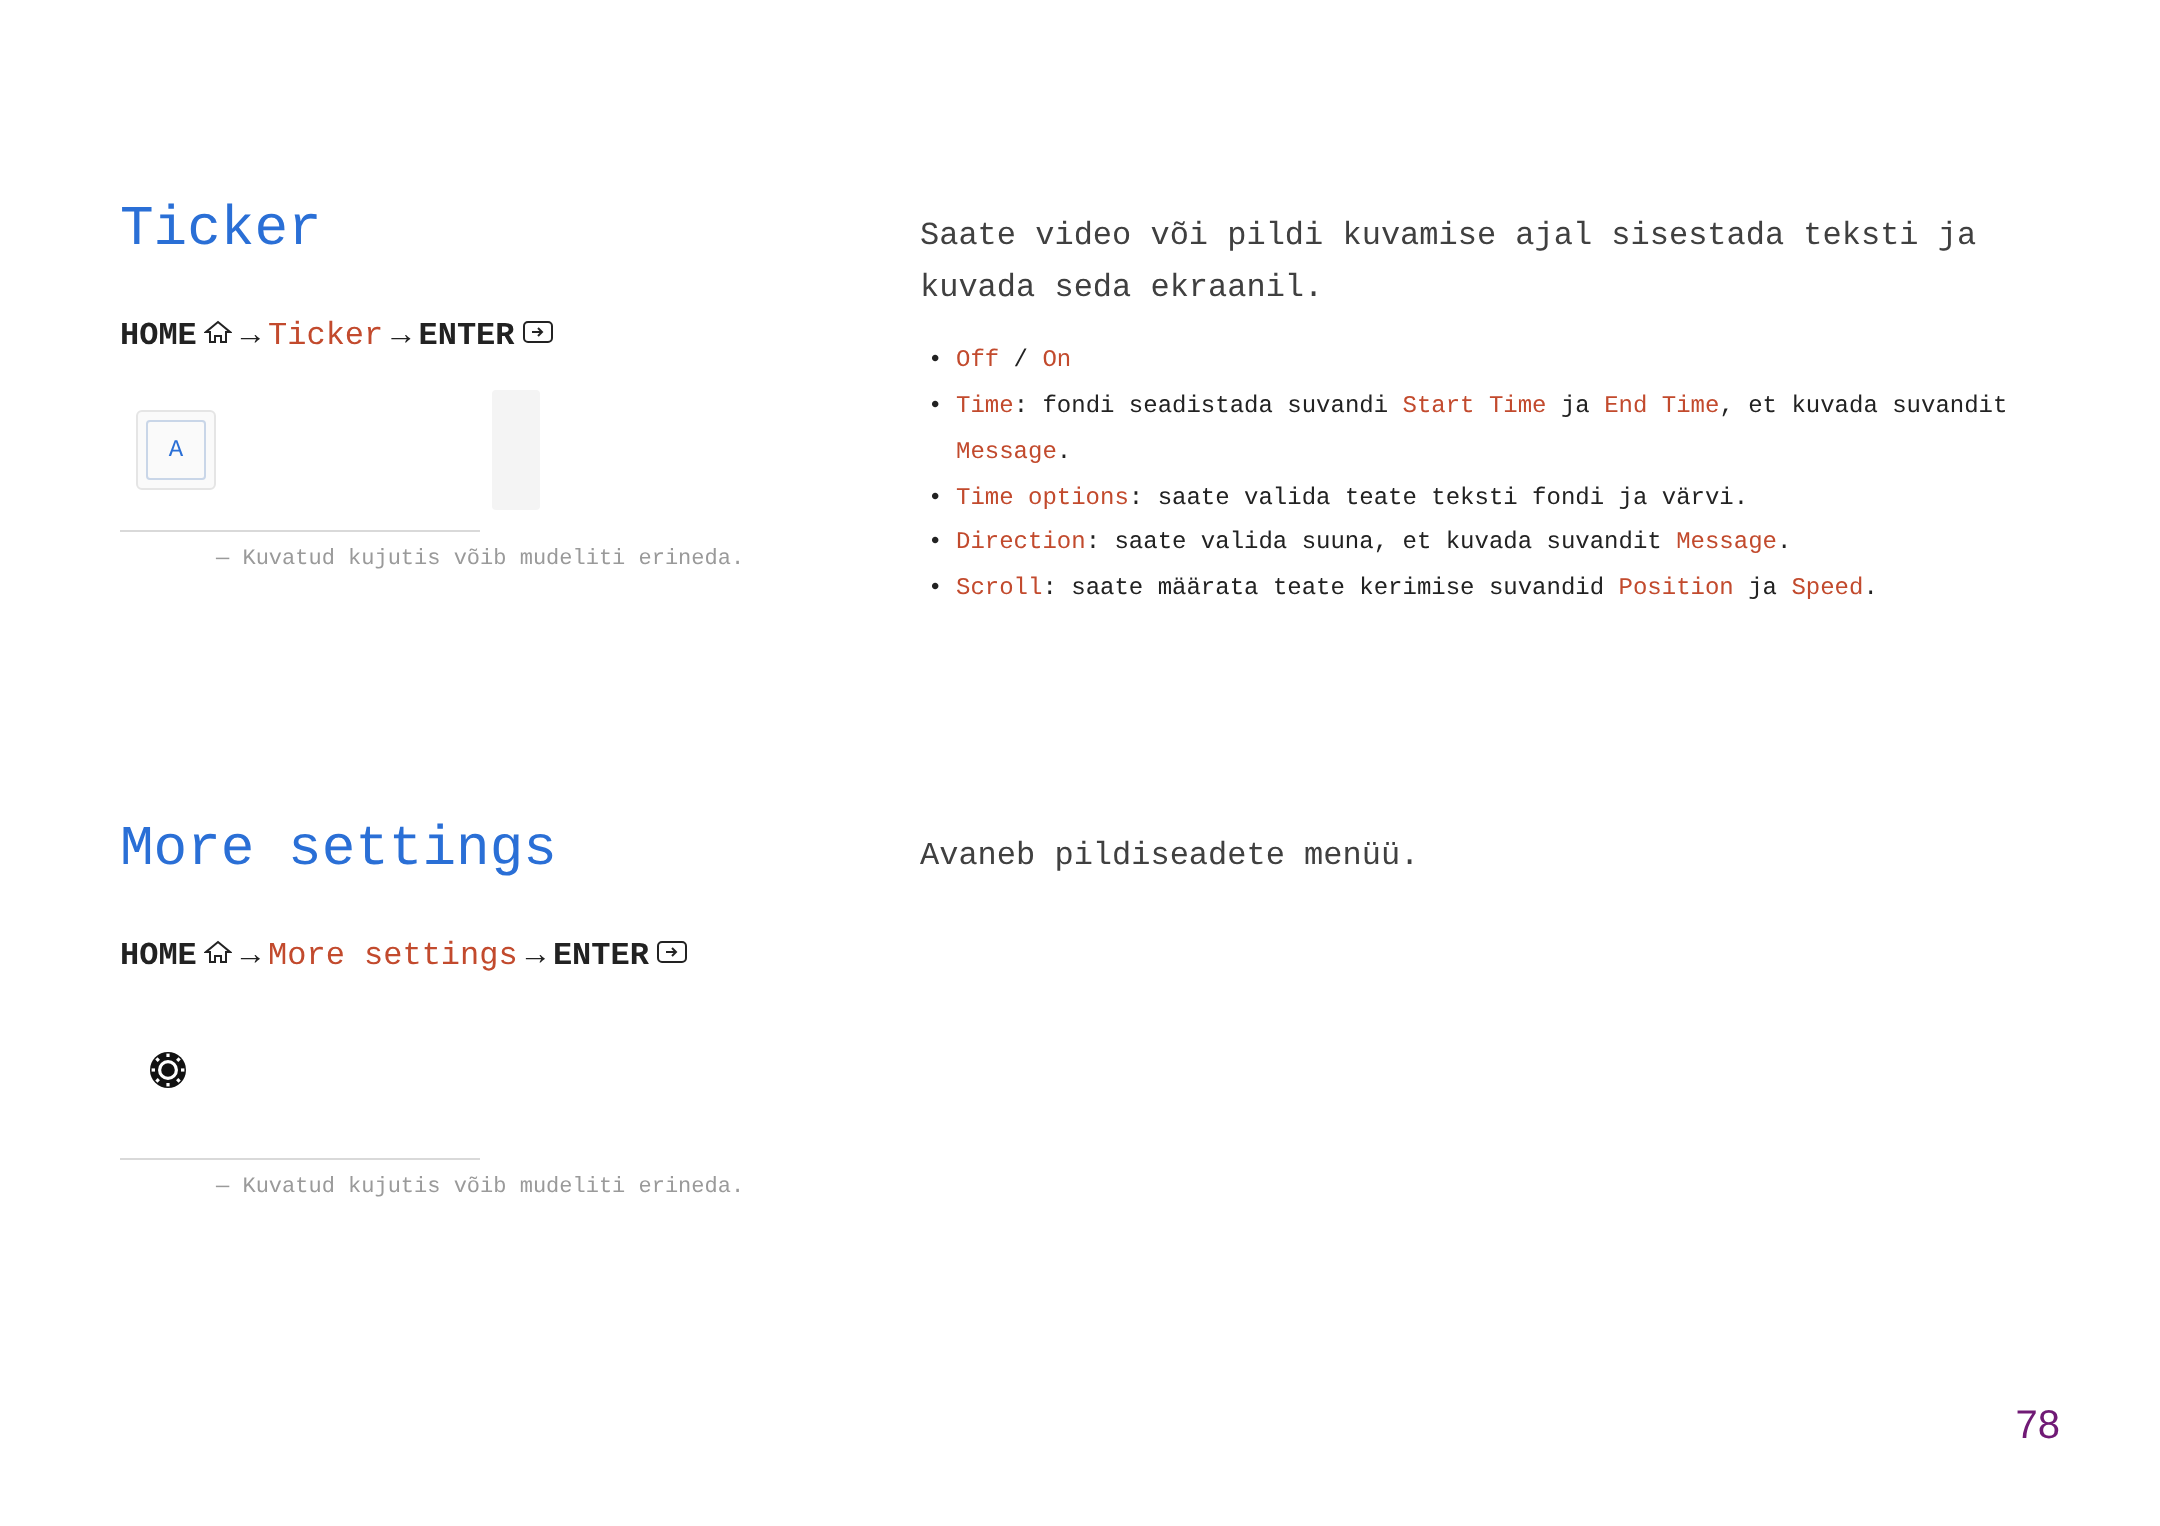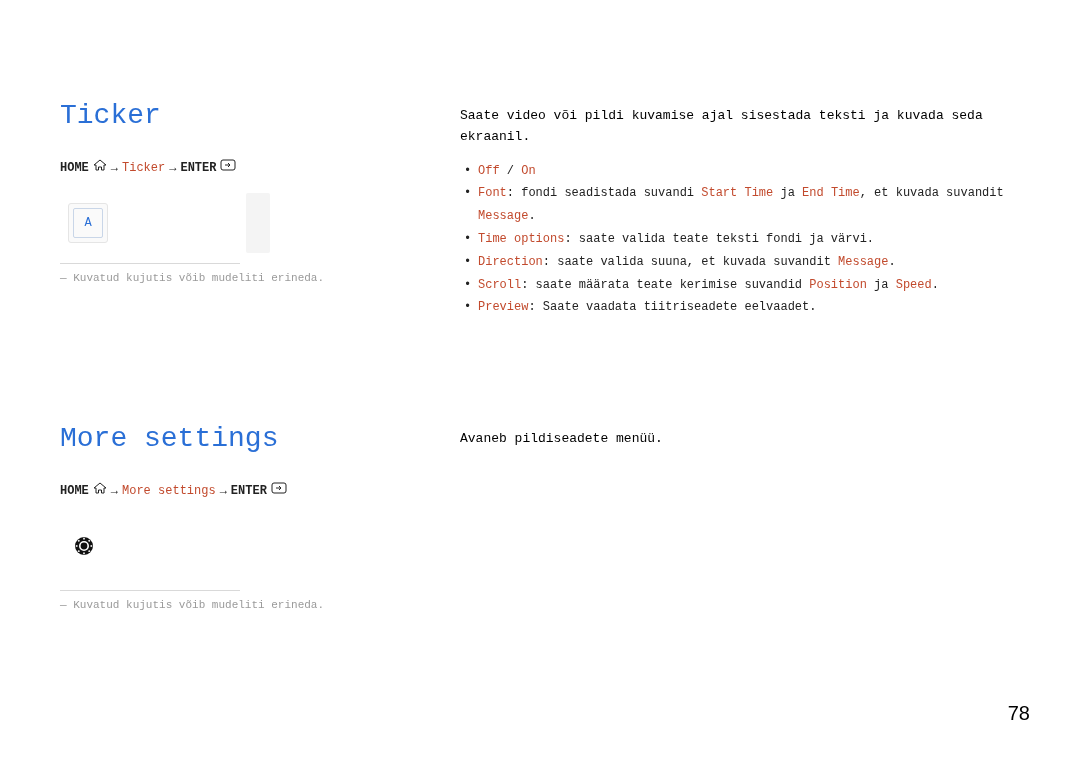--- a/index.html
+++ b/index.html
@@ -29,24 +29,24 @@
     flex: 1;
     padding-top: 6px;
   }
   .heading {
     color: #2a6fd6;
     font-size: 28px;
     font-weight: 400;
     margin-bottom: 28px;
   }
   .breadcrumb {
-    font-size: 12px;
+    font-size: 16px;
     color: #222;
     display: flex;
-    align-items: flex-end;
+    align-items: flex-start;
     gap: 4px;
     margin-bottom: 18px;
   }
   .breadcrumb .strong { font-weight: bold; }
   .breadcrumb .accent { color: #c24a2d; }
   .home-icon, .enter-icon {
     display: inline-block;
     vertical-align: middle;
   }
   .ticker-graphic {
@@ -82,35 +82,36 @@
   }
   .divider {
     width: 180px;
     border: none;
     border-top: 1px solid #d9d9d9;
     margin: 8px 0 8px 0;
   }
   .note {
     font-size: 11px;
     color: #9a9a9a;
+    margin-left: 48px;
   }
   .more-graphic {
     width: 210px;
     height: 60px;
     position: relative;
     margin-bottom: 14px;
     display:flex; align-items:center;
   }
   .gear {
     width: 24px; height: 24px;
     margin-left: 12px;
   }
   .desc {
-    font-size: 13px;
-    color: #000000;
+    font-size: 16px;
+    color: #404040;
     margin-bottom: 12px;
     line-height: 1.6;
   }
   ul.items {
     list-style: none;
     padding-left: 18px;
   }
   ul.items li {
     position: relative;
     font-size: 12px;
@@ -124,21 +125,21 @@
     top: 0;
     color: #222;
     font-size: 12px;
   }
   .accent { color: #c24a2d; }
   .page-number {
     position: absolute;
     right: 50px;
     bottom: 38px;
     font-size: 20px;
-    color: #000000;
+    color: #701a75;
   }
 </style>
 </head>
 <body>
 
 <div class="page">
 
   <div class="section">
     <div class="left-col">
       <h1 class="heading">Ticker</h1>
@@ -175,33 +176,30 @@
       </div>
     </div>
 
     <div class="right-col">
       <p class="desc">Saate video või pildi kuvamise ajal sisestada teksti ja kuvada seda ekraanil.</p>
       <ul class="items">
         <li>
           <span class="accent">Off</span><span> / </span><span class="accent">On</span>
         </li>
         <li>
-          <span class="accent">Font</span><span>: fondi seadistada suvandi </span><span class="accent">Start Time</span><span> ja </span><span class="accent">End Time</span><span>, et kuvada suvandit </span><span class="accent">Message</span><span>.</span>
+          <span class="accent">Time</span><span>: fondi seadistada suvandi </span><span class="accent">Start Time</span><span> ja </span><span class="accent">End Time</span><span>, et kuvada suvandit </span><span class="accent">Message</span><span>.</span>
         </li>
         <li>
           <span class="accent">Time options</span><span>: saate valida teate teksti fondi ja värvi.</span>
         </li>
         <li>
           <span class="accent">Direction</span><span>: saate valida suuna, et kuvada suvandit </span><span class="accent">Message</span><span>.</span>
         </li>
         <li>
           <span class="accent">Scroll</span><span>: saate määrata teate kerimise suvandid </span><span class="accent">Position</span><span> ja </span><span class="accent">Speed</span><span>.</span>
-        </li>
-        <li>
-          <span class="accent">Preview</span><span>: Saate vaadata tiitriseadete eelvaadet.</span>
         </li>
       </ul>
     </div>
   </div>
 
   <div class="section">
     <div class="left-col">
       <h1 class="heading">More settings</h1>
       <div class="breadcrumb">
         <span class="strong">HOME</span>

